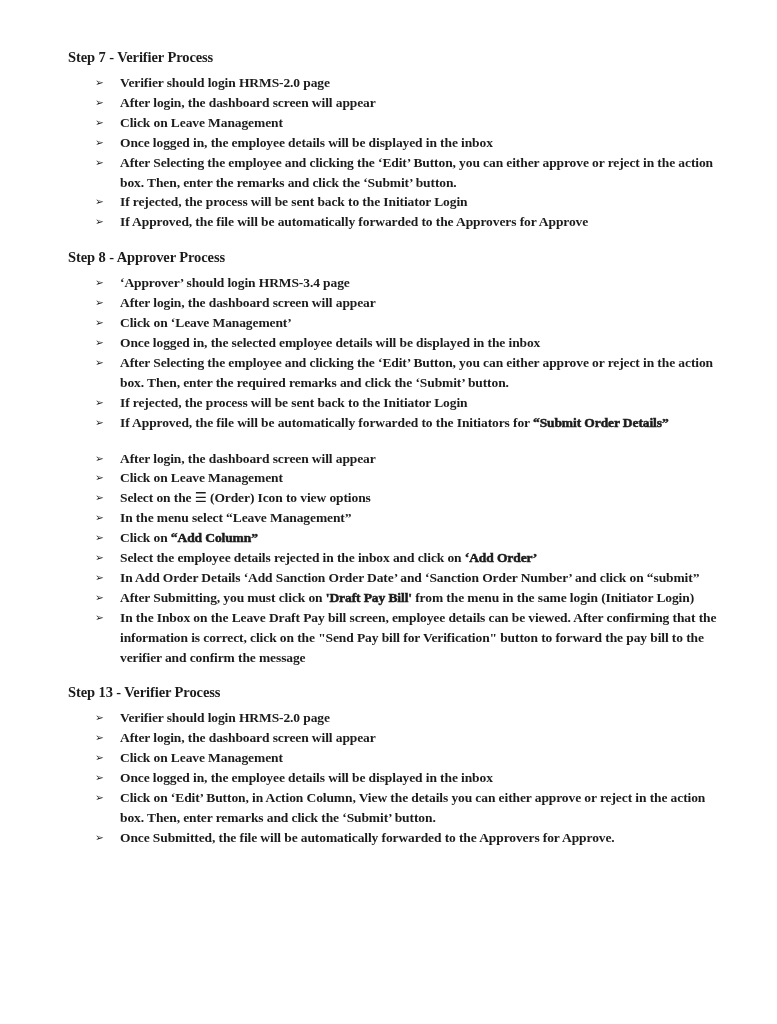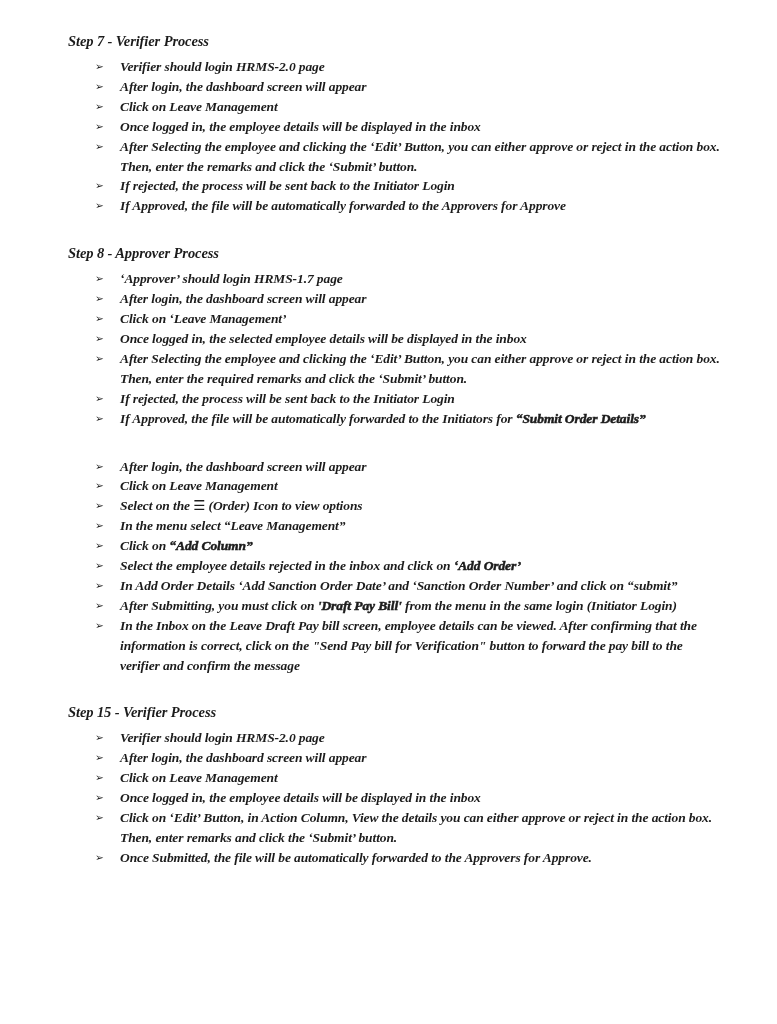--- a/index.html
+++ b/index.html
@@ -2,29 +2,28 @@
 <html><head>
 <meta charset="utf-8">
 <style>
   html, body { margin: 0; padding: 0; background: #ffffff; }
   .page {
     position: relative;
     width: 777px;
     height: 1024px;
     background: #ffffff;
     box-sizing: border-box;
-    padding: 32px 55px 0 68px;
+    padding: 48px 55px 0 68px;
     font-family: "Liberation Serif", "DejaVu Serif", serif;
     font-weight: bold;
     color: #1c1c1c;
     overflow: hidden;
-    font-style: italic;
   }
   section { margin: 0; }
-  section + section { margin-top: 28px; }
+  section + section { margin-top: 16px; }
   h2 {
     font-size: 14.5px;
     line-height: 18px;
     margin: 0 0 7px 0;
     letter-spacing: -0.1px;
     font-weight: bold;
   }
   ul { list-style: none; margin: 0; padding: 0 0 0 27px; }
   li {
     display: flex;
@@ -80,21 +79,21 @@
             <span class="bullet">➢</span>
             <span class="txt"><span>If Approved, the file will be automatically forwarded to the Approvers for Approve</span></span>
           </li>
         </ul>
       </section>
       <section>
         <h2>Step 8 - Approver Process</h2>
         <ul>
           <li>
             <span class="bullet">➢</span>
-            <span class="txt"><span>‘Approver’ should login HRMS-1.7 page</span></span>
+            <span class="txt"><span>‘Approver’ should login HRMS-3.4 page</span></span>
           </li>
           <li>
             <span class="bullet">➢</span>
             <span class="txt"><span>After login, the dashboard screen will appear</span></span>
           </li>
           <li>
             <span class="bullet">➢</span>
             <span class="txt"><span>Click on ‘Leave Management’</span></span>
           </li>
           <li>
@@ -149,21 +148,21 @@
             <span class="bullet">➢</span>
             <span class="txt"><span>After Submitting, you must click on </span><span class="xb">'Draft Pay Bill'</span><span> from the menu in the same login (Initiator Login)</span></span>
           </li>
           <li>
             <span class="bullet">➢</span>
             <span class="txt"><span>In the Inbox on the Leave Draft Pay bill screen, employee details can be viewed. After confirming that the information is correct, click on the "Send Pay bill for Verification" button to forward the pay bill to the verifier and confirm the message</span></span>
           </li>
         </ul>
       </section>
       <section>
-        <h2>Step 15 - Verifier Process</h2>
+        <h2>Step 13 - Verifier Process</h2>
         <ul>
           <li>
             <span class="bullet">➢</span>
             <span class="txt"><span>Verifier should login HRMS-2.0 page</span></span>
           </li>
           <li>
             <span class="bullet">➢</span>
             <span class="txt"><span>After login, the dashboard screen will appear</span></span>
           </li>
           <li>

